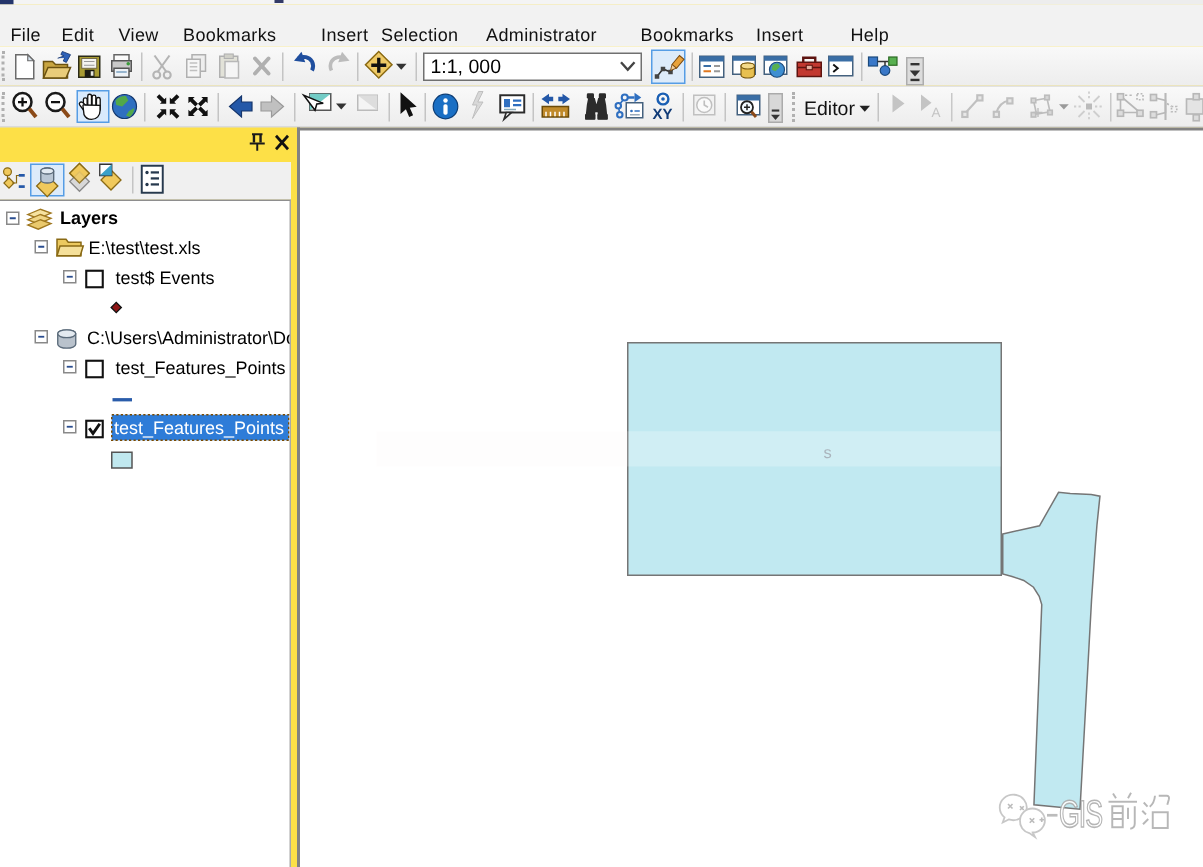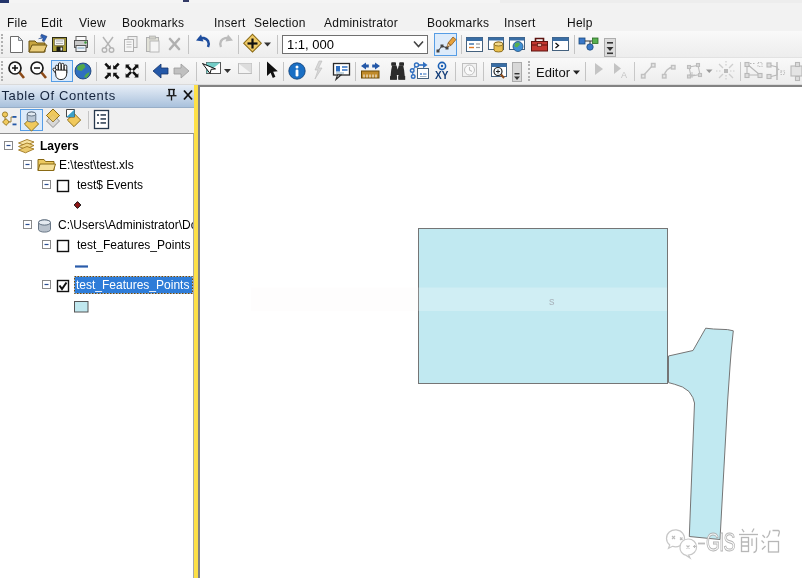--- a/index.html
+++ b/index.html
@@ -365,23 +365,20 @@
       <line x1="778" y1="11" x2="781" y2="13" stroke-dasharray="1.5,1.5"></line>
     </g>
 
     <g stroke="#b8b8b8" stroke-width="1.1">
       <rect x="791" y="8" width="11" height="10" fill="#e4e4e4"></rect>
       <rect x="795.5" y="4.5" width="4" height="4" fill="#ddd"></rect>
       <rect x="795.5" y="18.5" width="4" height="4" fill="#ddd"></rect>
     </g>
   </svg>
 
-  <div class="abs" id="tocheader" style="left:0;top:85px;width:194px;height:22px;background:linear-gradient(#e7eef7,#a9c1dc);border-bottom:1px solid #98aec7;">
-    <span class="abs" style="left:1.5px;top:3px;font-size:13px;letter-spacing:0.6px;color:#15233c;">Table Of Contents</span>
-  </div>
   <div class="abs" id="toctools" style="left:0;top:108px;width:194px;height:25px;background:#f0f0f0;"></div>
   <svg class="abs" style="left:0;top:107px;" width="194" height="27" viewBox="0 0 194 27">
 
     <g>
       <circle cx="5" cy="7.5" r="2.6" fill="#f0c95c" stroke="#8a6a14" stroke-width="0.8"></circle>
       <rect x="3.6" y="12.6" width="4.8" height="4.8" transform="rotate(45 6 15)" fill="#f0c95c" stroke="#8a6a14" stroke-width="0.8"></rect>
       <path d="M5,10 v3 M8,15 h3 v-5 h2" fill="none" stroke="#8a6a14" stroke-width="0.8"></path>
       <rect x="12.5" y="9" width="4" height="1.8" fill="#2458a8"></rect>
       <rect x="12.5" y="16.5" width="4" height="1.8" fill="#2458a8"></rect>
     </g>

